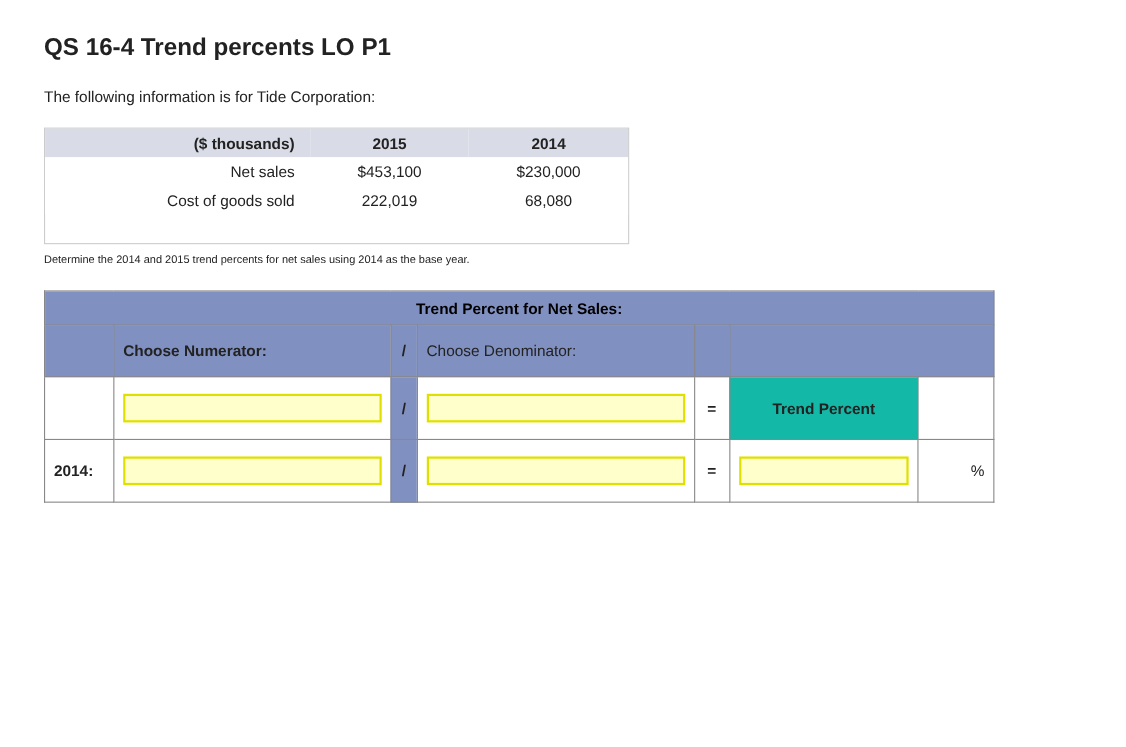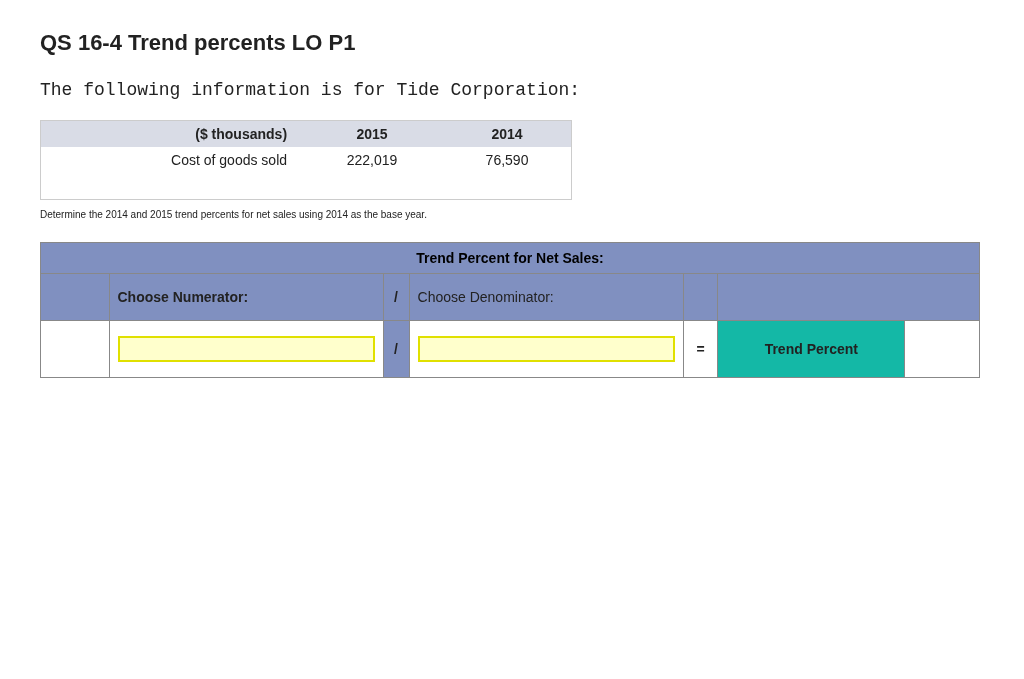--- a/index.html
+++ b/index.html
@@ -14,22 +14,21 @@
     }
 
     .page-title {
       font-size: 22px;
       font-weight: bold;
       margin-bottom: 24px;
     }
 
     .intro-text {
       margin-bottom: 20px;
-      font-size: 18px;
-      font-family: Liberation Mono, monospace;
+      font-size: 14px;
     }
 
     
     .data-table {
       border-collapse: collapse;
       width: 530px;
       margin-bottom: 26px;
     }
     .data-table th, .data-table td {
       padding: 5px 14px;
@@ -56,21 +55,21 @@
     }
 
     .determine-text {
       margin-bottom: 22px;
       font-size: 10px;
     }
 
     
     .answer-table {
       border-collapse: collapse;
-      width: 940px;
+      width: 864px;
       border: 1px solid #888;
     }
     .answer-table th, .answer-table td {
       border: 1px solid #888;
       padding: 15px 8px;
       font-size: 14px;
     }
     .header-blue {
       background: #8090c0;
       color: #000;
@@ -143,23 +142,28 @@
   <table class="data-table">
     <thead>
       <tr class="header-row">
         <th>($ thousands)</th>
         <th>2015</th>
         <th>2014</th>
       </tr>
     </thead>
     <tbody>
       <tr>
+        <td>Net sales</td>
+        <td>$453,100</td>
+        <td>$230,000</td>
+      </tr>
+      <tr>
         <td>Cost of goods sold</td>
         <td>222,019</td>
-        <td>76,590</td>
+        <td>68,080</td>
       </tr>
     </tbody>
   </table>
 </div>
 
 <br>
 
 
 <p class="determine-text">Determine the 2014 and 2015 trend percents for net sales using 2014 as the base year.</p>
 
@@ -196,17 +200,32 @@
       <td class="slash-cell">/</td>
       <td class="input-cell">
         <input type="text" value="" style="">
       </td>
       <td class="equals-cell">=</td>
       <td class="trend-label-cell">Trend Percent</td>
       <td class="percent-cell"></td>
     </tr>
 
 
+    <tr>
+      <td class="year-label">2014:</td>
+      <td class="input-cell">
+        <input type="text" value="" style="">
+      </td>
+      <td class="slash-cell">/</td>
+      <td class="input-cell">
+        <input type="text" value="" style="">
+      </td>
+      <td class="equals-cell">=</td>
+      <td class="input-cell">
+        <input type="text" value="" style="">
+      </td>
+      <td class="percent-cell">%</td>
+    </tr>
   </tbody>
 </table>
 
 
 
 
 </body></html>

